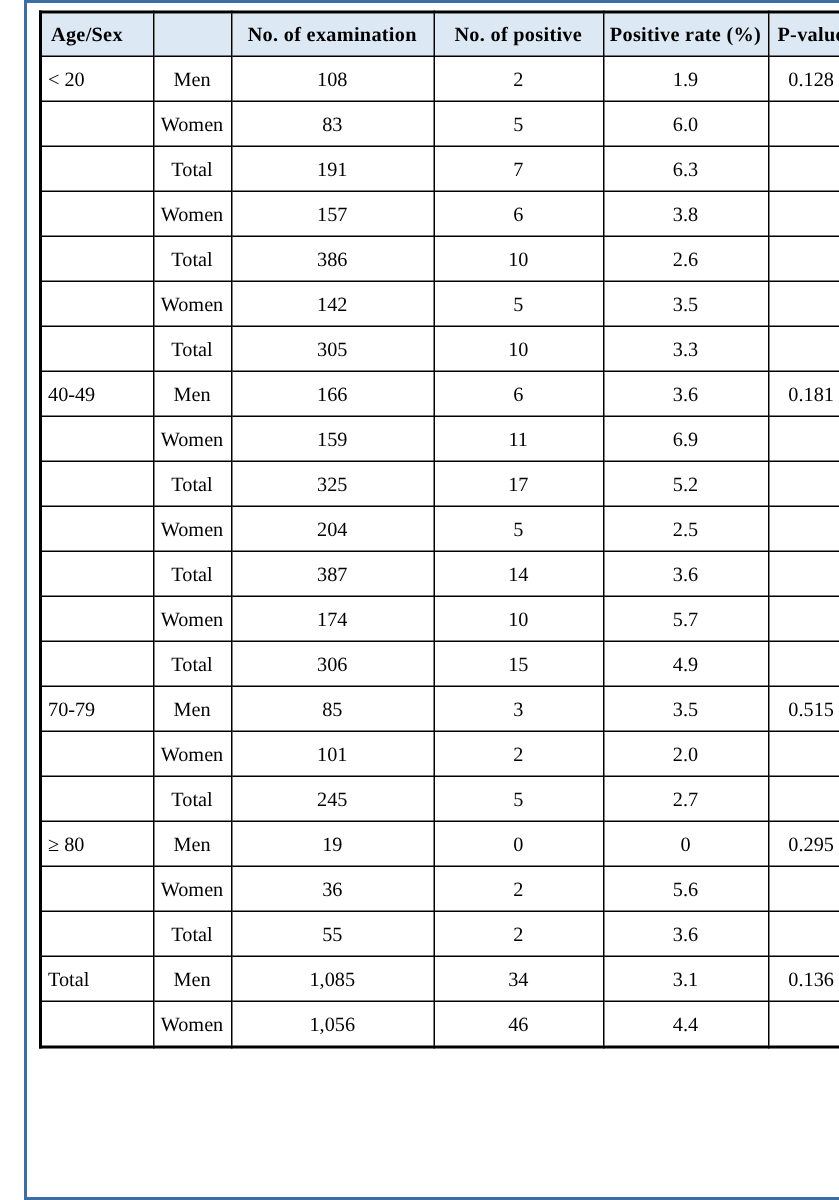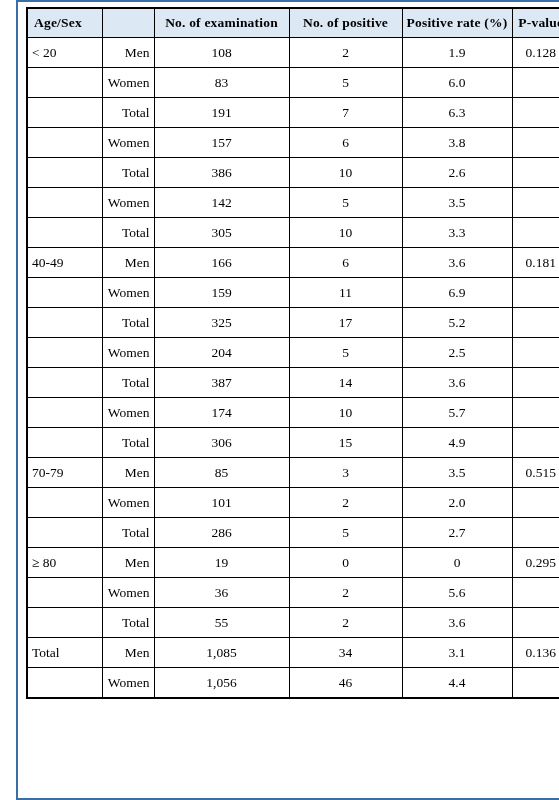--- a/index.html
+++ b/index.html
@@ -74,21 +74,21 @@
   col.c-exam { width: 135px; }
   col.c-pos  { width: 113px; }
   col.c-rate { width: 110px; }
   col.c-pval { width: 58px; }
 
   td.cell-age {
     text-align: left;
     padding-left: 6px;
   }
   td.cell-sex {
-    text-align: right;
+    text-align: center;
     padding-left: 5px;
   }
   td.cell-num {
     text-align: center;
   }
 </style>
 </head>
 <body>
 
 <div id="figure-frame">
@@ -237,21 +237,21 @@
             <td class="cell-age"></td>
             <td class="cell-sex">Women</td>
             <td class="cell-num">101</td>
             <td class="cell-num">2</td>
             <td class="cell-num">2.0</td>
             <td class="cell-num"></td>
           </tr>
           <tr>
             <td class="cell-age"></td>
             <td class="cell-sex">Total</td>
-            <td class="cell-num">286</td>
+            <td class="cell-num">245</td>
             <td class="cell-num">5</td>
             <td class="cell-num">2.7</td>
             <td class="cell-num"></td>
           </tr>
           <tr>
             <td class="cell-age">≥ 80</td>
             <td class="cell-sex">Men</td>
             <td class="cell-num">19</td>
             <td class="cell-num">0</td>
             <td class="cell-num">0</td>

